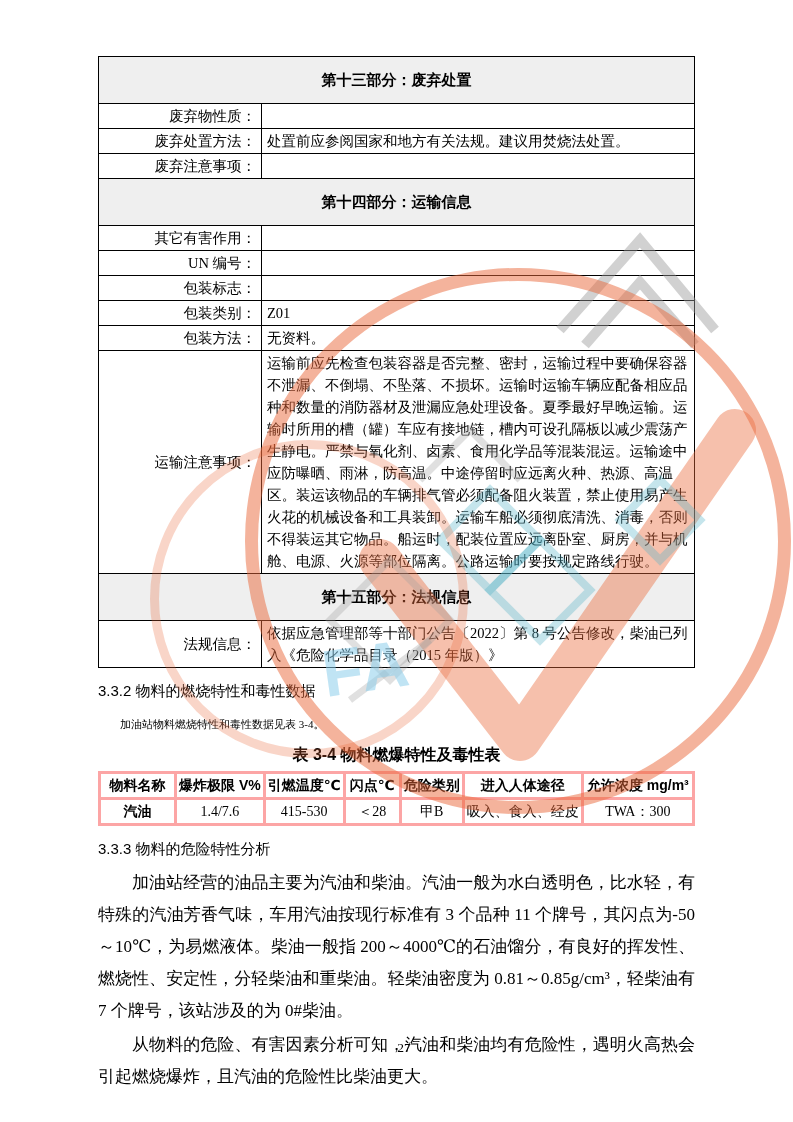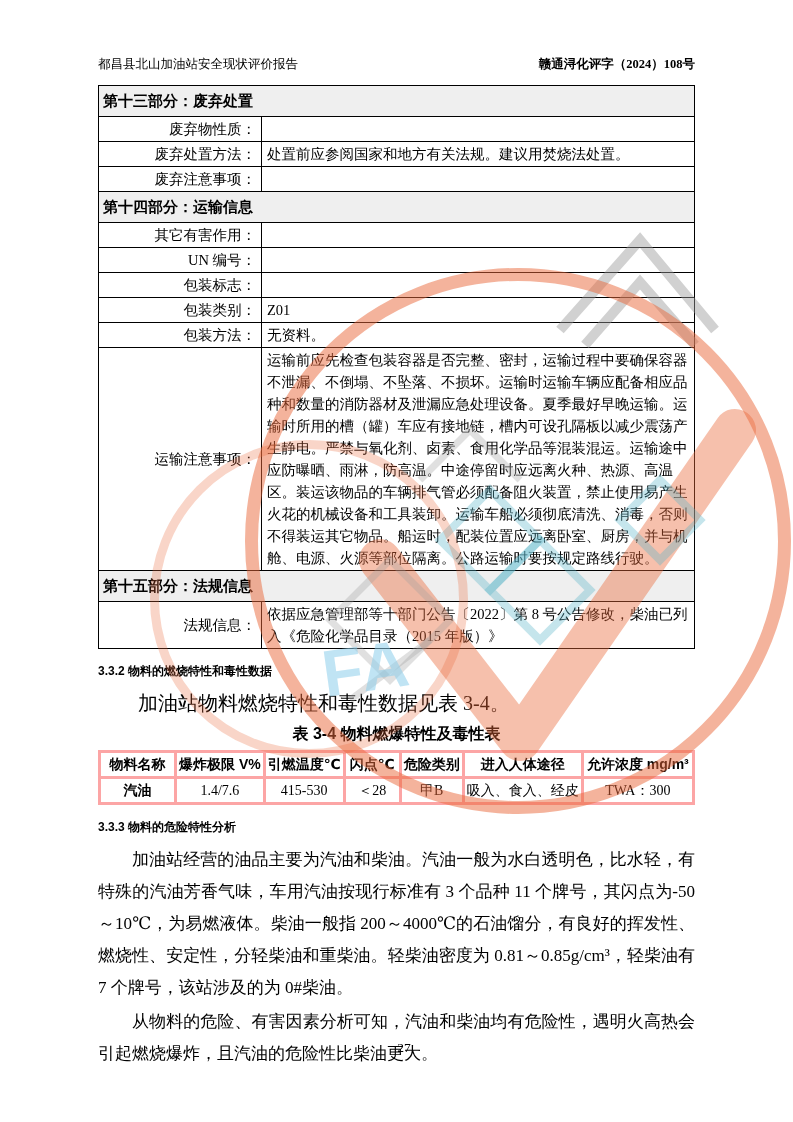--- a/index.html
+++ b/index.html
@@ -33,44 +33,44 @@
     padding:1px 5px;
     vertical-align:middle;
   }
   .msds td.lbl{
     width:152px;
     text-align:right;
     white-space:nowrap;
   }
   .msds td.val{text-align:left;}
   .msds td.sect{
-    text-align:left;
+    text-align:center;
     font-weight:bold;
     font-size:15px;
     background:#efefef;
     font-family:"Liberation Sans","DejaVu Sans",sans-serif;
-    padding:4px 4px;
+    padding:12px 4px;
   }
   .msds td.empty{height:22px;}
   
   h2.sec{
-    font-size:12px;
-    font-family:"Liberation Sans","DejaVu Sans",sans-serif;
-    font-weight:bold;
+    font-size:15px;
+    font-family:"Liberation Sans","DejaVu Sans",sans-serif;
+    font-weight:normal;
     margin:14px 0 8px 0;
   }
   p.body{
     font-size:17px;
     line-height:32px;
     margin:0 0 2px 0;
     text-indent:2em;
     text-align:justify;
   }
   p.lead{
-    font-size:20px;
+    font-size:11px;
     line-height:30px;
     margin:2px 0 6px 0;
     text-indent:2em;
   }
   .tcaption{
     text-align:center;
     font-weight:bold;
     font-size:16px;
     font-family:"Liberation Sans","DejaVu Sans",sans-serif;
     margin:4px 0 5px 0;
@@ -124,24 +124,20 @@
     transform:rotate(-8deg);
     letter-spacing:2px;
   }
 </style>
 </head>
 <body>
 
 <div class="page">
 
   <div class="content">
-    <div class="runhead">
-      <span class="left">都昌县北山加油站安全现状评价报告</span>
-      <span class="right">赣通浔化评字（2024）108号</span>
-    </div>
 
     <table class="msds">
       <tbody id="msds-body">
           <tr>
             <td colspan="2" class="sect">第十三部分：废弃处置</td>
           </tr>
           <tr>
             <td class="lbl">废弃物性质：</td>
             <td class="val empty"></td>
           </tr>

